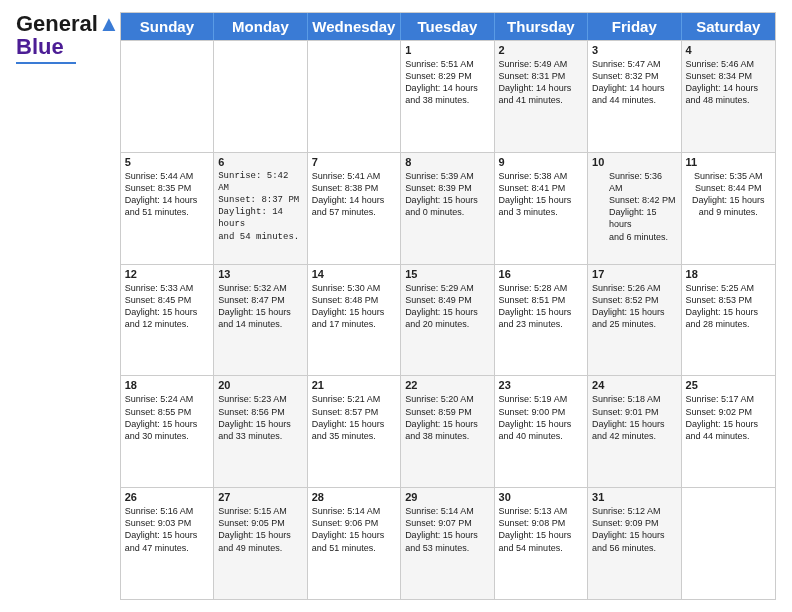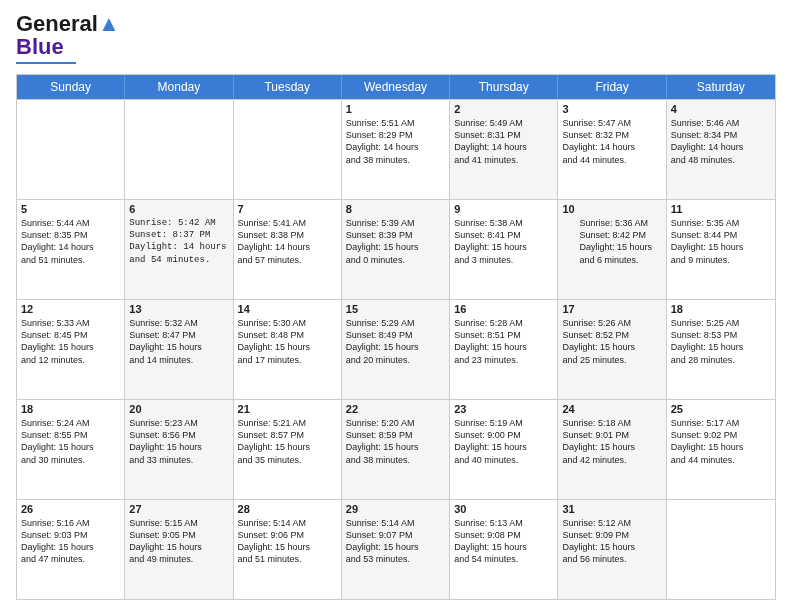--- a/index.html
+++ b/index.html
@@ -8,21 +8,20 @@
       height: 612px;
       font-family: Arial, sans-serif;
       background: #fff;
       overflow: hidden;
     }
     .page {
       width: 792px;
       height: 612px;
       padding: 12px 16px;
       display: flex;
-      flex-direction: column;
     }
     .header {
       display: flex;
       justify-content: space-between;
       align-items: flex-start;
       margin-bottom: 10px;
     }
     .logo {
       display: flex;
       flex-direction: column;
@@ -58,22 +57,22 @@
       flex-direction: column;
       border: 1px solid #ccc;
     }
     .cal-header-row {
       display: grid;
       grid-template-columns: repeat(7, 1fr);
       background: #3a7bd5;
     }
     .cal-header-cell {
       color: #fff;
-      font-size: 12px;
-      font-weight: normal;
+      font-size: 15px;
+      font-weight: bold;
       padding: 5px 4px;
       text-align: center;
       border-right: 1px solid #5a9be5;
     }
     .cal-header-cell:last-child { border-right: none; }
     .cal-body {
       display: flex;
       flex-direction: column;
       flex: 1;
     }
@@ -124,22 +123,22 @@
     <div class="title-area">
       <div class="month-year"></div>
       <div class="location"></div>
     </div>
   </div>
 
   <div class="calendar">
     <div class="cal-header-row">
     <div class="cal-header-cell">Sunday</div>
         <div class="cal-header-cell">Monday</div>
+        <div class="cal-header-cell">Wednesday</div>
         <div class="cal-header-cell">Tuesday</div>
-        <div class="cal-header-cell">Wednesday</div>
         <div class="cal-header-cell">Thursday</div>
         <div class="cal-header-cell">Friday</div>
         <div class="cal-header-cell">Saturday</div>
       </div>
     <div class="cal-body">
     <div class="cal-row">
           <div class="cal-cell empty"></div>
           <div class="cal-cell empty"></div>
           <div class="cal-cell empty"></div>
           <div class="cal-cell">
@@ -209,21 +208,21 @@
           </div>
           <div class="cal-cell shaded">
             <div class="day-num">10</div>
             <div class="cell-text" style="white-space: pre-line; margin-left: 17px;">Sunrise: 5:36 AM
 Sunset: 8:42 PM
 Daylight: 15 hours
 and 6 minutes.</div>
           </div>
           <div class="cal-cell">
             <div class="day-num">11</div>
-            <div class="cell-text" style="white-space: pre-line;">Sunrise: 5:35 AM
+            <div class="cell-text" style="white-space: pre-line; text-align: center;">Sunrise: 5:35 AM
 Sunset: 8:44 PM
 Daylight: 15 hours
 and 9 minutes.</div>
           </div>
         </div>
         <div class="cal-row">
           <div class="cal-cell">
             <div class="day-num">12</div>
             <div class="cell-text" style="white-space: pre-line;">Sunrise: 5:33 AM
 Sunset: 8:45 PM

